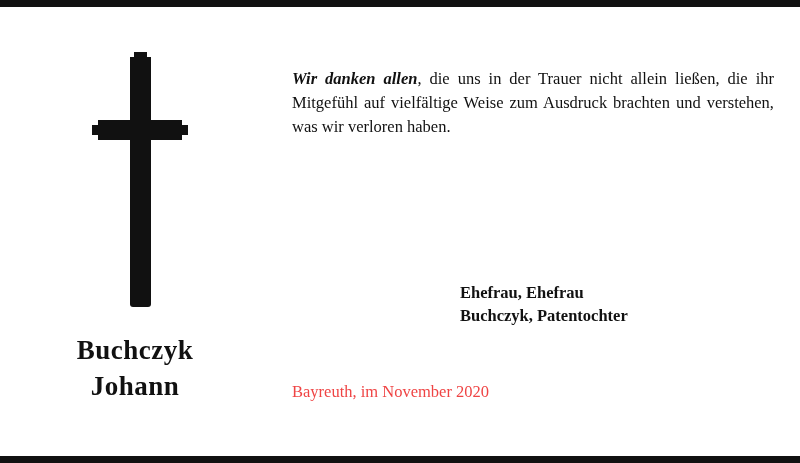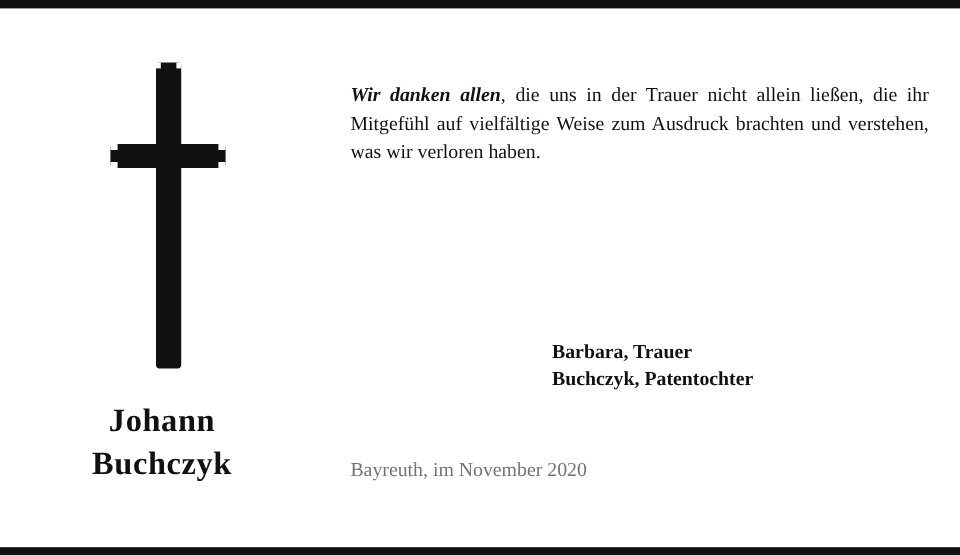--- a/index.html
+++ b/index.html
@@ -132,21 +132,21 @@
     font-size: 16.5px;
     line-height: 1.42;
     color: #111111;
   }
   .place-date {
     position: absolute;
     left: 0;
     top: 375px;
     font-family: "Liberation Serif", serif;
     font-size: 16.5px;
-    color: #737373;
+    color: #ef4444;
   }
 </style>
 </head>
 <body>
 
 <div class="obituary">
 
   <div class="rule-top"></div>
 
   <div class="left-col">
@@ -154,32 +154,32 @@
       <div class="vert"></div>
       <div class="horiz"></div>
       <div class="notch nl-top"></div>
       <div class="notch nl-bot"></div>
       <div class="notch nr-top"></div>
       <div class="notch nr-bot"></div>
       <div class="notch nv-l"></div>
       <div class="notch nv-r"></div>
     </div>
     <div class="deceased-name">
+      <div>Buchczyk</div>
       <div>Johann</div>
-      <div>Buchczyk</div>
     </div>
   </div>
 
   <div class="right-col">
 
     <p class="para para-1"><span class="lead">Wir danken allen</span><span>, die uns in der Trauer nicht allein ließen, die ihr Mitgefühl auf vielfältige Weise zum Ausdruck brachten und verstehen, was wir verloren haben.</span></p>
 
 
     <div class="signers">
-      <div>Barbara, Trauer</div>
+      <div>Ehefrau, Ehefrau</div>
       <div>Buchczyk, Patentochter</div>
     </div>
 
     <div class="place-date">Bayreuth, im November 2020</div>
   </div>
 
   <div class="rule-bottom"></div>
 </div>
 
 </body></html>

